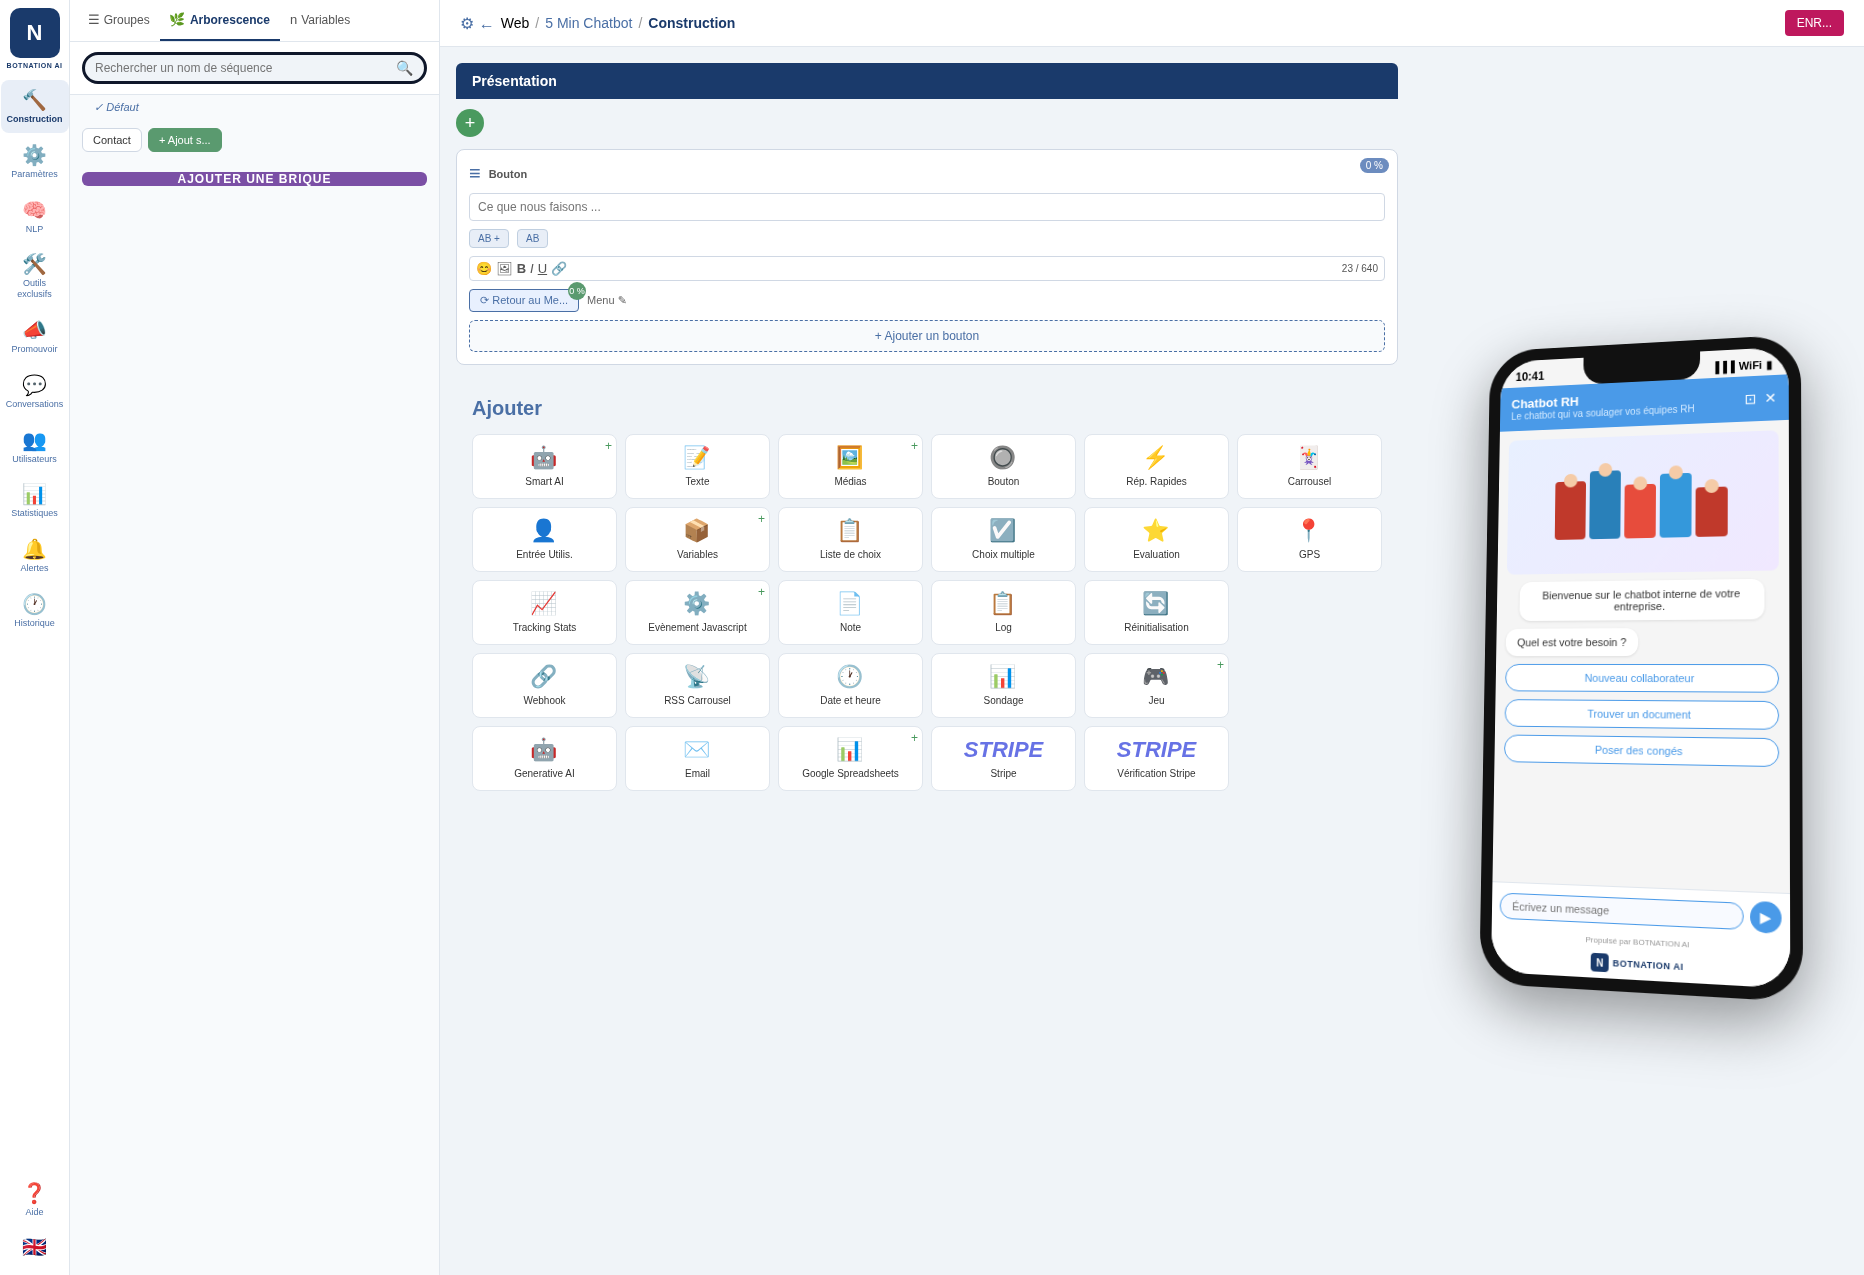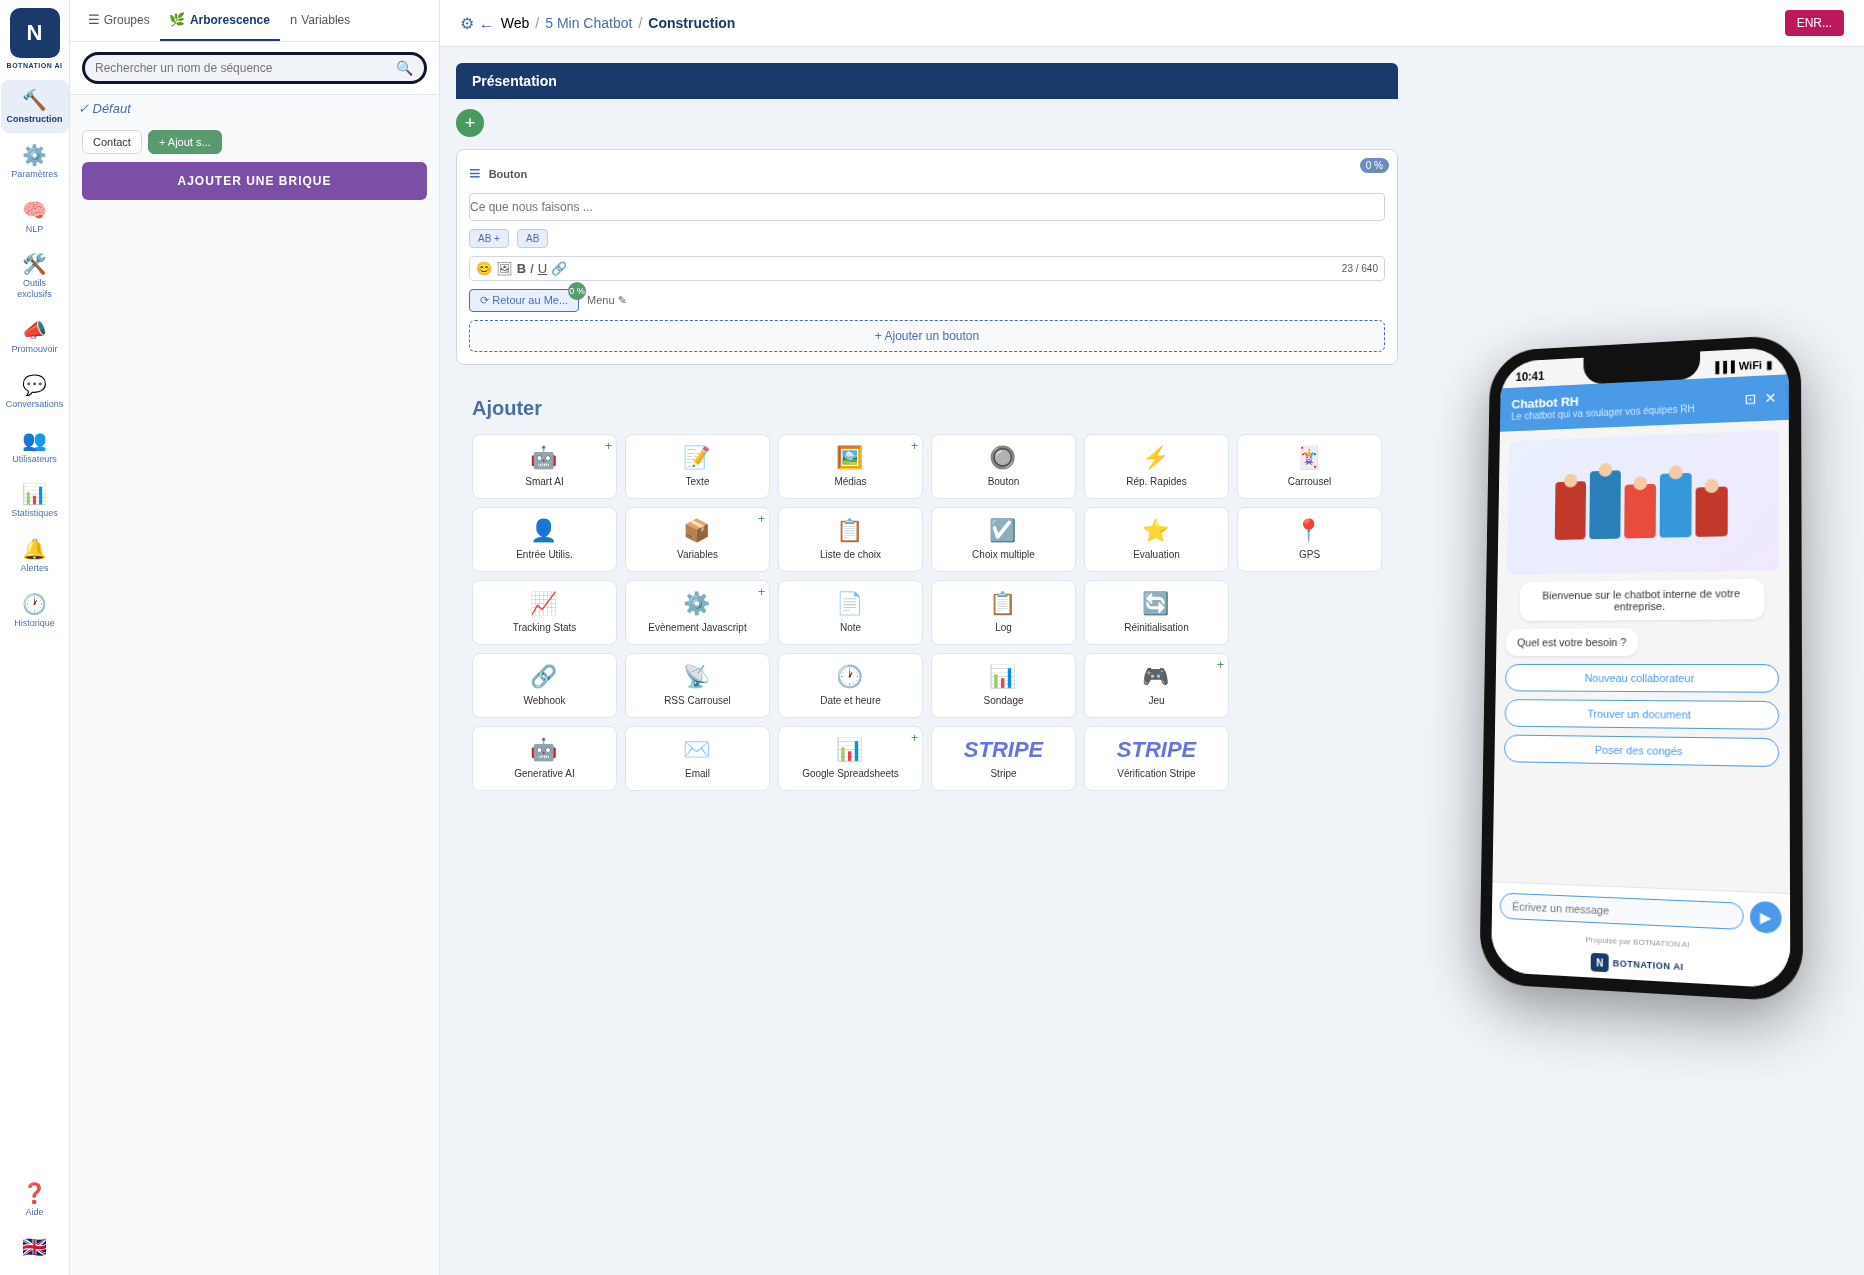--- a/index.html
+++ b/index.html
@@ -102,22 +102,22 @@
       border: none;
       background: transparent;
       outline: none;
       font-size: 12px;
       flex: 1;
       color: #555;
     }
     .search-icon { font-size: 14px; color: #4a6fa5; cursor: pointer; }
 
     .defaut-label {
-      padding: 6px 8px;
-      font-size: 13px;
+      padding: 6px 24px;
+      font-size: 11px;
       color: #4a6fa5;
       font-style: italic;
     }
 
     .block-grid {
       padding: 8px 12px;
       display: flex;
       flex-wrap: wrap;
       gap: 6px;
     }
@@ -139,22 +139,21 @@
       color: #fff;
       border: none;
       border-radius: 6px;
       font-size: 12px;
       font-weight: 700;
       letter-spacing: 1px;
       cursor: pointer;
       text-align: center;
     }
     .add-brick-btn {
-      margin: 0 12px 12px;
-      padding: 12px;
+      margin: 12px 12px 12px;
       background: #7b4fa5;
       color: #fff;
       border: none;
       border-radius: 6px;
       font-size: 12px;
       font-weight: 700;
       letter-spacing: 1px;
       cursor: pointer;
       text-align: center;
     }
@@ -255,21 +254,21 @@
       align-items: center;
       gap: 8px;
       margin-bottom: 8px;
     }
     .card-lines-icon { font-size: 20px; color: #4a6fa5; }
     .card-label { font-size: 11px; color: #555; font-weight: 600; }
     .card-text-input {
       width: 100%;
       border: 1px solid #d0d8e4;
       border-radius: 4px;
-      padding: 6px 0;
+      padding: 6px 8px;
       font-size: 12px;
       color: #999;
       margin-bottom: 8px;
       outline: none;
     }
     .card-ab-row {
       display: flex;
       gap: 8px;
       align-items: center;
       margin-bottom: 8px;

